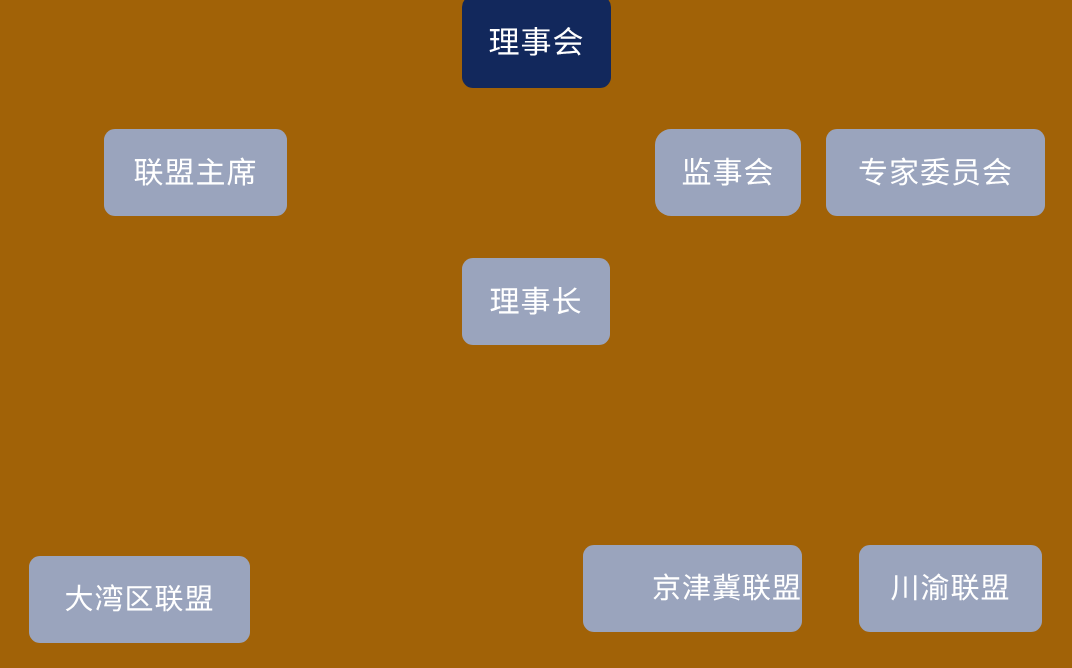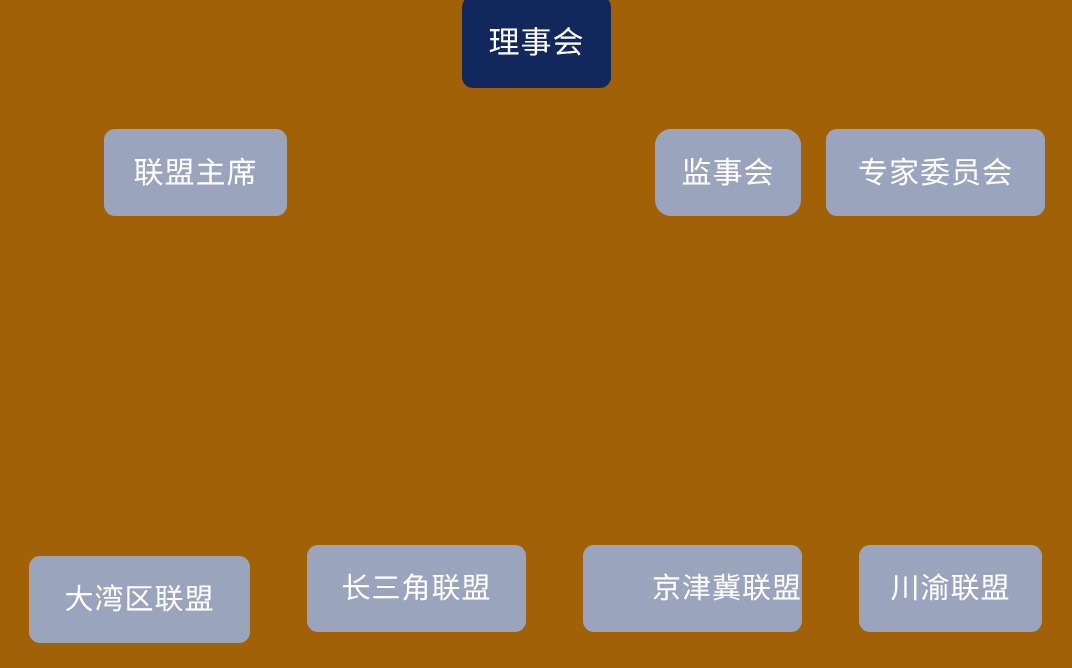--- a/index.html
+++ b/index.html
@@ -60,29 +60,29 @@
   </div>
 
   <div class="node level-mid" style="left:655px; top:129px; width:146px; height:87px;border-radius:16px;">
     <span class="node-label">监事会</span>
   </div>
 
   <div class="node level-mid" style="left:826px; top:129px; width:219px; height:87px;">
     <span class="node-label">专家委员会</span>
   </div>
 
+  <div class="node level-mid" style="left:462px; top:258px; width:148px; height:87px;">
+    <span class="node-label">理事长</span>
+  </div>
 
 
   <div class="node level-unit" style="left:29px; top:545px; width:221px; height:87px;margin-top:11px;">
     <span class="node-label">大湾区联盟</span>
   </div>
 
-  <div class="node level-unit" style="left:307px; top:545px; width:219px; height:87px;">
-    <span class="node-label">长三角联盟</span>
-  </div>
 
   <div class="node level-unit" style="left:583px; top:545px; width:219px; height:87px;justify-content:flex-end;">
     <span class="node-label">京津冀联盟</span>
   </div>
 
   <div class="node level-unit" style="left:859px; top:545px; width:183px; height:87px;">
     <span class="node-label">川渝联盟</span>
   </div>
 
 </div>

